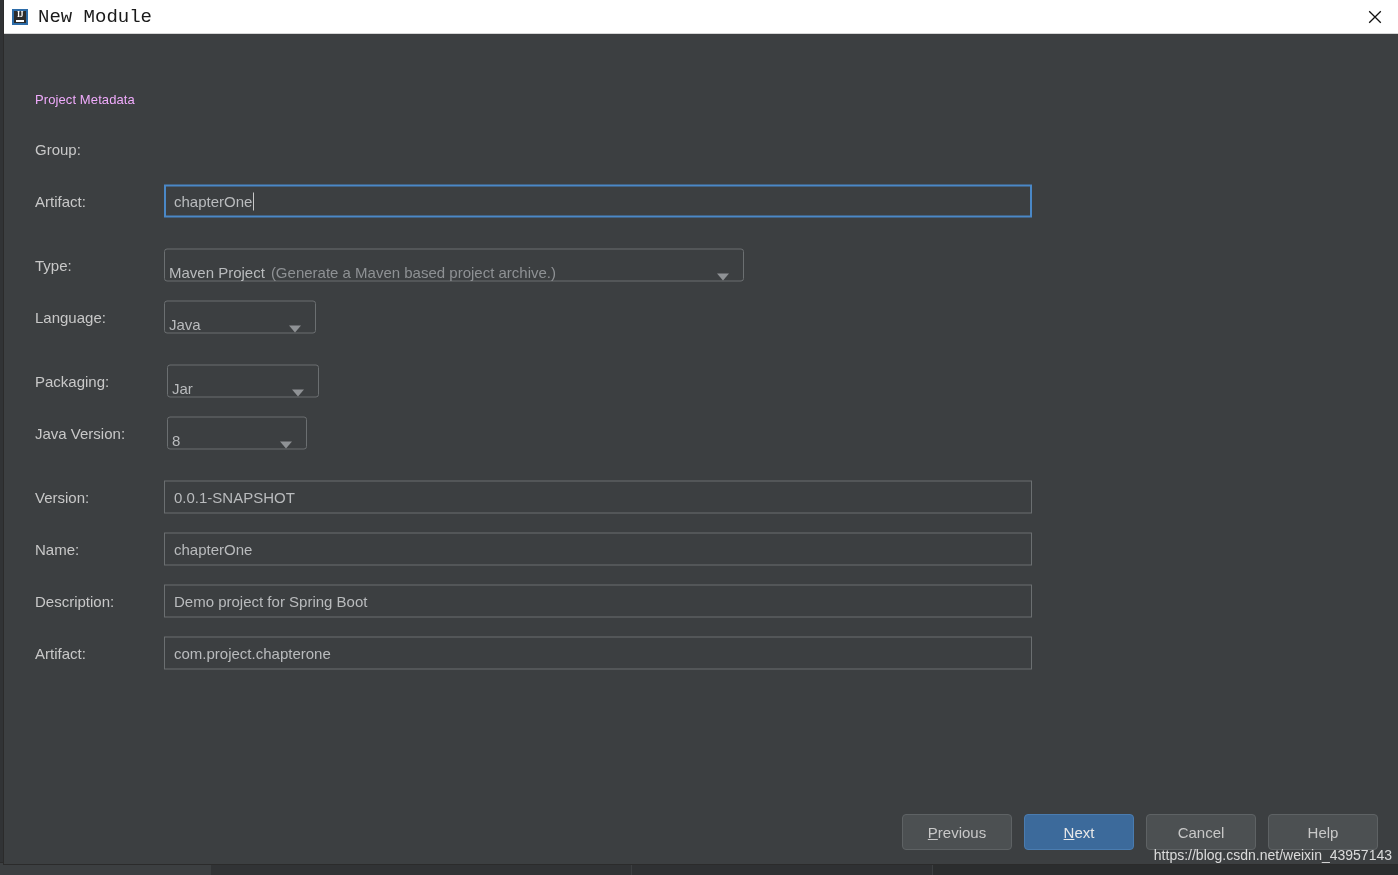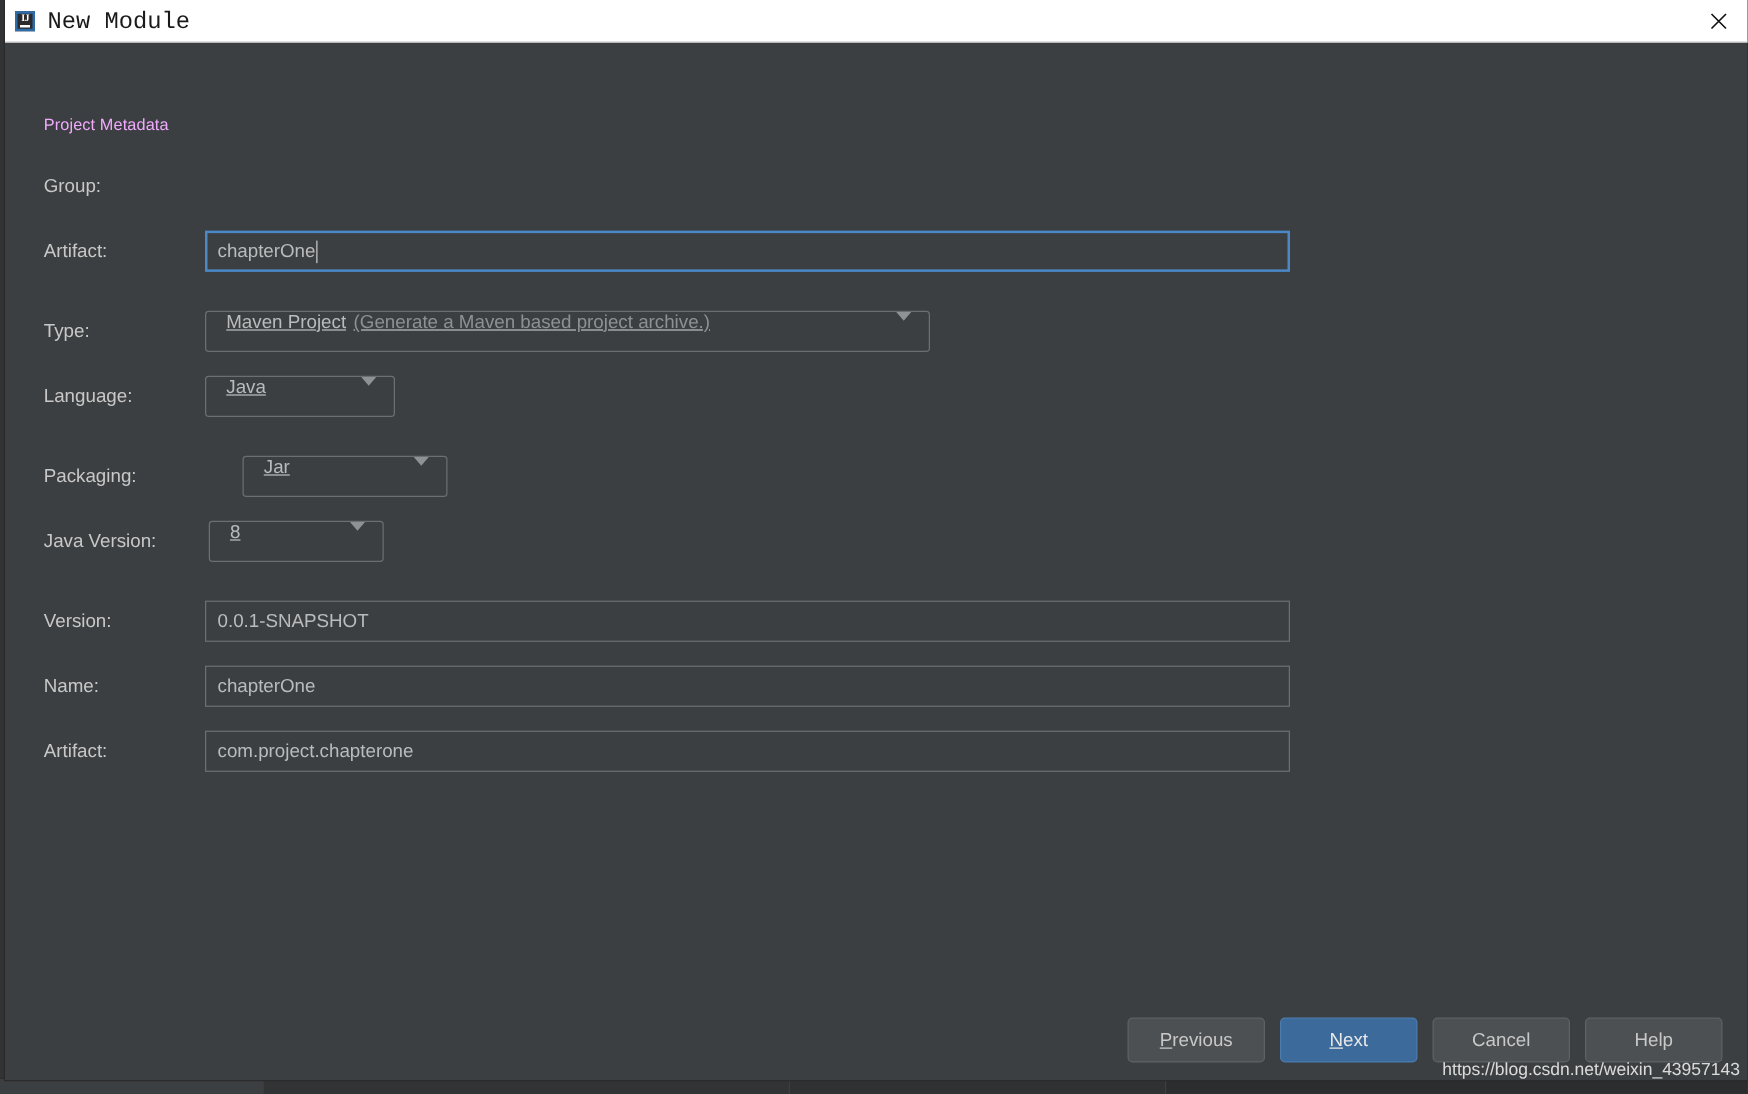--- a/index.html
+++ b/index.html
@@ -216,45 +216,44 @@
     position: absolute;
     left: 160px;
     top: 50%;
     transform: translateY(-50%);
     height: 33px;
     background: #3c3f41;
     border: 1px solid #6b6f71;
     border-radius: 3px;
     box-sizing: border-box;
     display: flex;
-    align-items: flex-start;
-    padding-left: 16px;
+    align-items: flex-end;
+    padding-left: 4px;
     padding-right: 6px;
     color: #b9bbbd;
     font-size: 15px;
     cursor: pointer;
     white-space: nowrap;
-    text-decoration: underline;
   }
   .combo .hint {
     color: #8e9194;
     margin-left: 6px;
   }
   .combo .arrow {
     margin-left: auto;
     width: 0; height: 0;
     border-left: 6px solid transparent;
     border-right: 6px solid transparent;
     border-top: 7px solid #8f9295;
     flex: 0 0 auto;
     margin-right: 8px;
   }
   .combo-type     { width: 580px; }
   .combo-language { width: 152px; }
-  .combo-packaging{ width: 164px; left: 163px; margin-left: 27px; }
+  .combo-packaging{ width: 152px; left: 163px; }
   .combo-javaver  { width: 140px; left: 163px; }
 
   
   .btnbar {
     position: absolute;
     right: 20px;
     bottom: 14px;
     display: flex;
     align-items: center;
     gap: 12px;
@@ -381,20 +380,26 @@
         </div>
       </div>
 
       <div class="row">
         <span class="lbl">Name:</span>
         <div class="field">
           <span>chapterOne</span>
         </div>
       </div>
 
+      <div class="row">
+        <span class="lbl">Description:</span>
+        <div class="field">
+          <span>Demo project for Spring Boot</span>
+        </div>
+      </div>
 
       <div class="row">
         <span class="lbl">Artifact:</span>
         <div class="field">
           <span>com.project.chapterone</span>
         </div>
       </div>
 
     </div>
 

